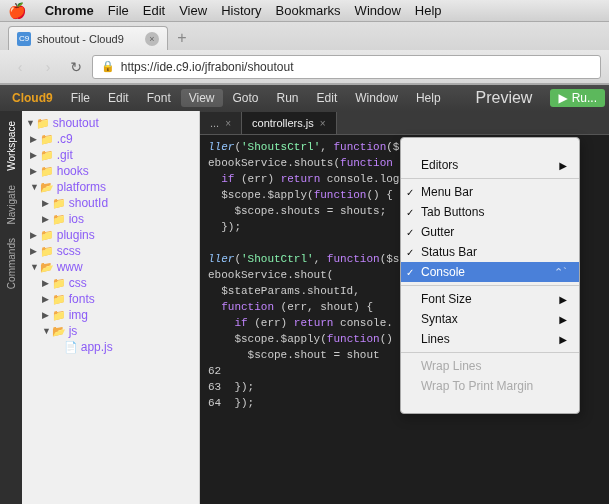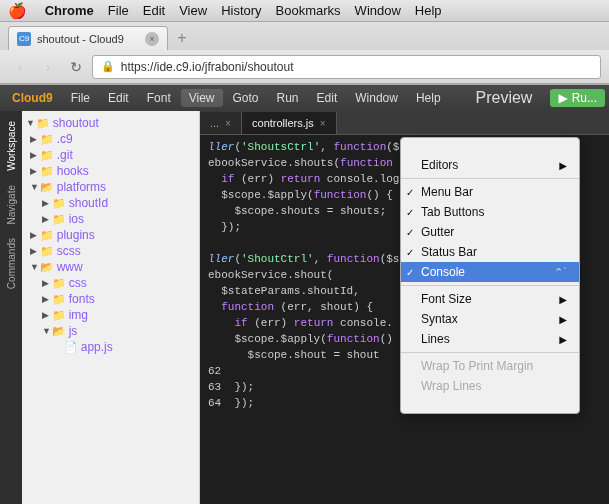--- a/index.html
+++ b/index.html
@@ -486,22 +486,22 @@
           <span class="submenu-arrow">▶</span>
         </div>
 
         <div class="menu-item">
           <span>Lines</span>
           <span class="submenu-arrow">▶</span>
         </div>
         <div class="menu-separator"></div>
 
         <div class="menu-item disabled">
+          <span>Wrap Lines</span>
+        </div>
+
+        <div class="menu-item disabled">
           <span>Wrap To Print Margin</span>
-        </div>
-
-        <div class="menu-item disabled">
-          <span>Wrap Lines</span>
         </div>
       </div>
     </div>
   </div>
 </div>
 
 </body></html>

